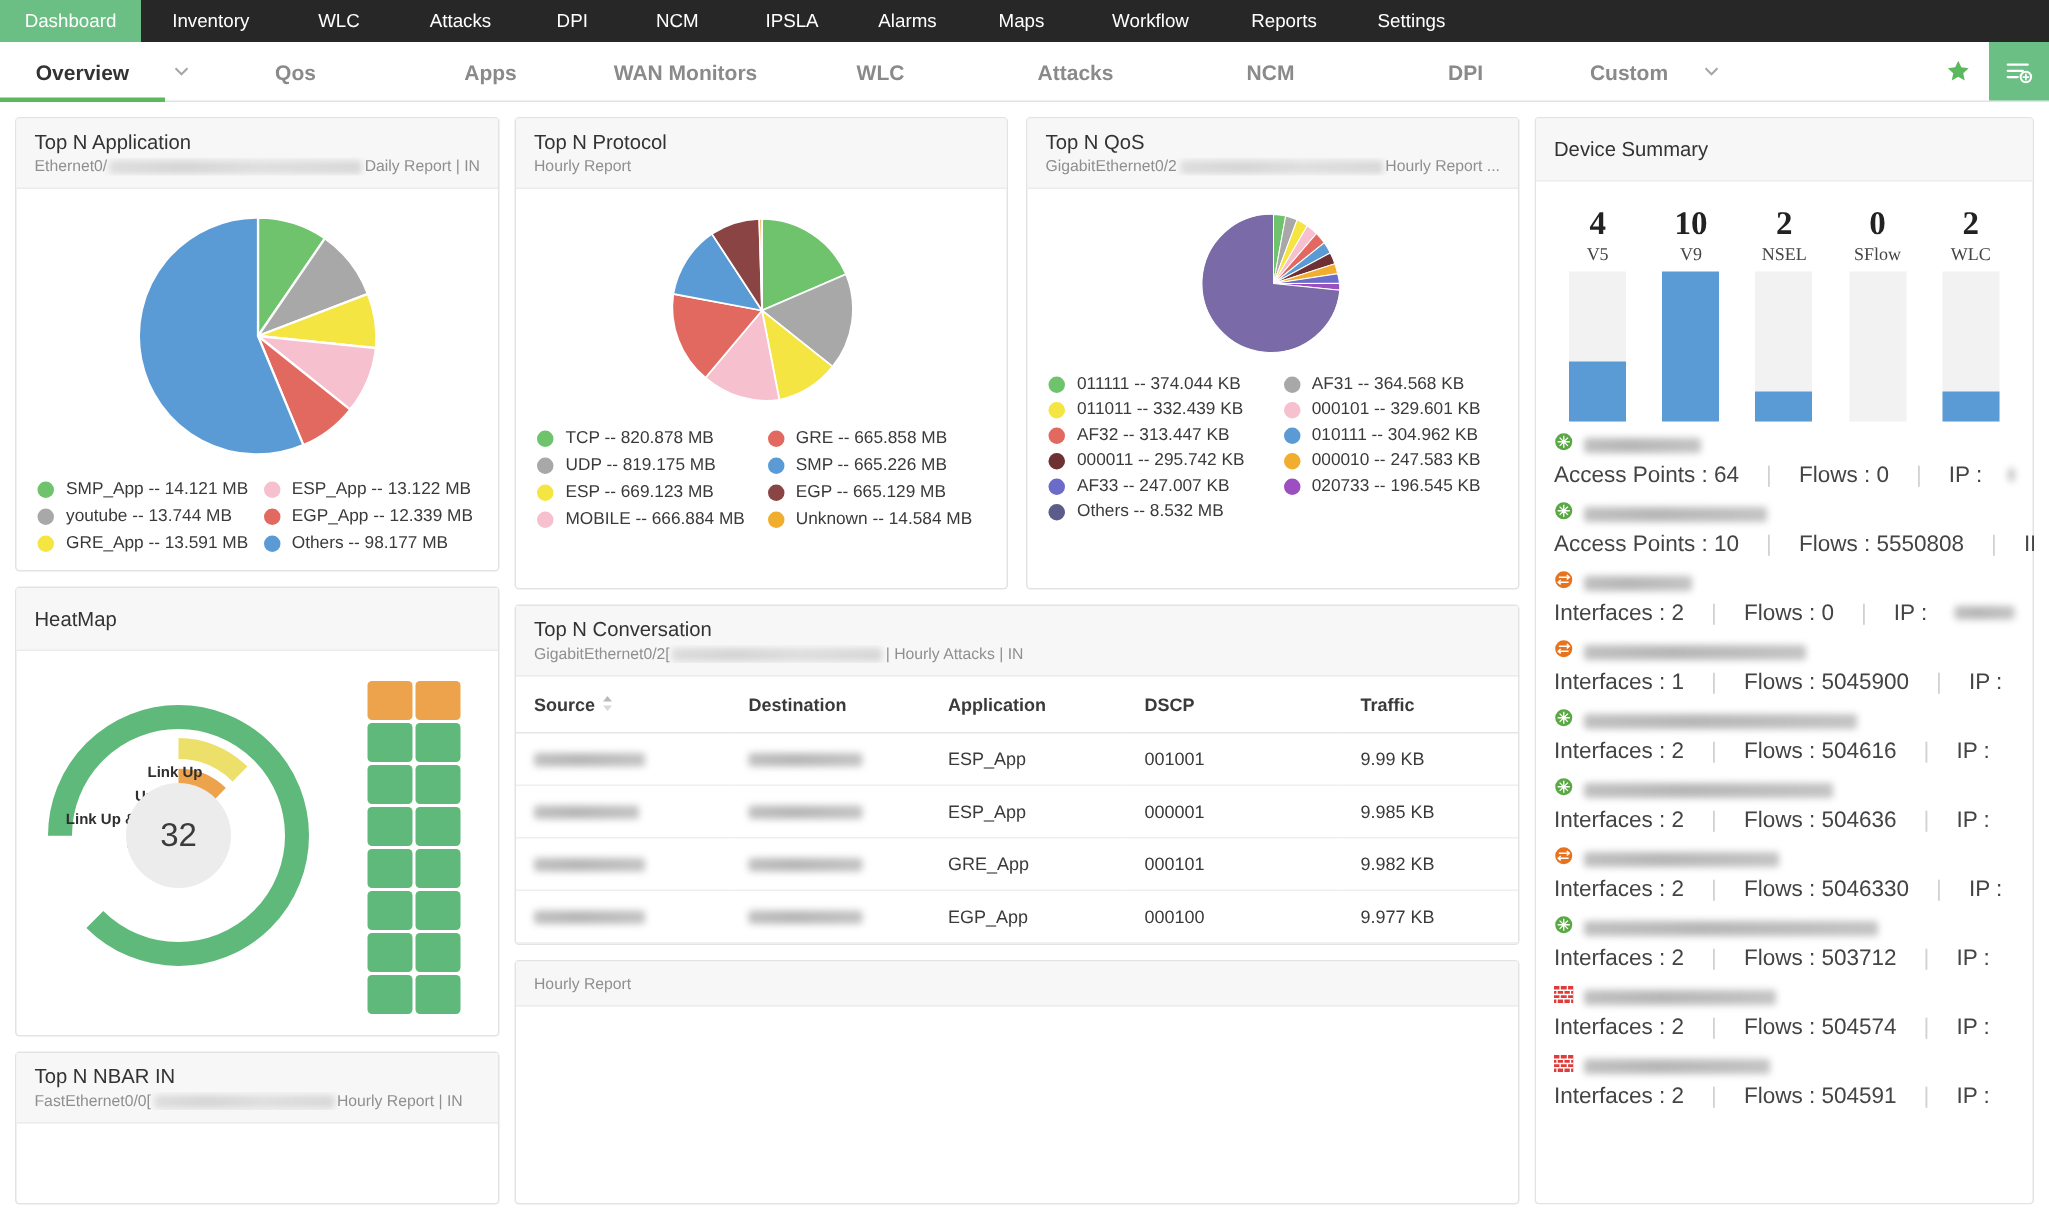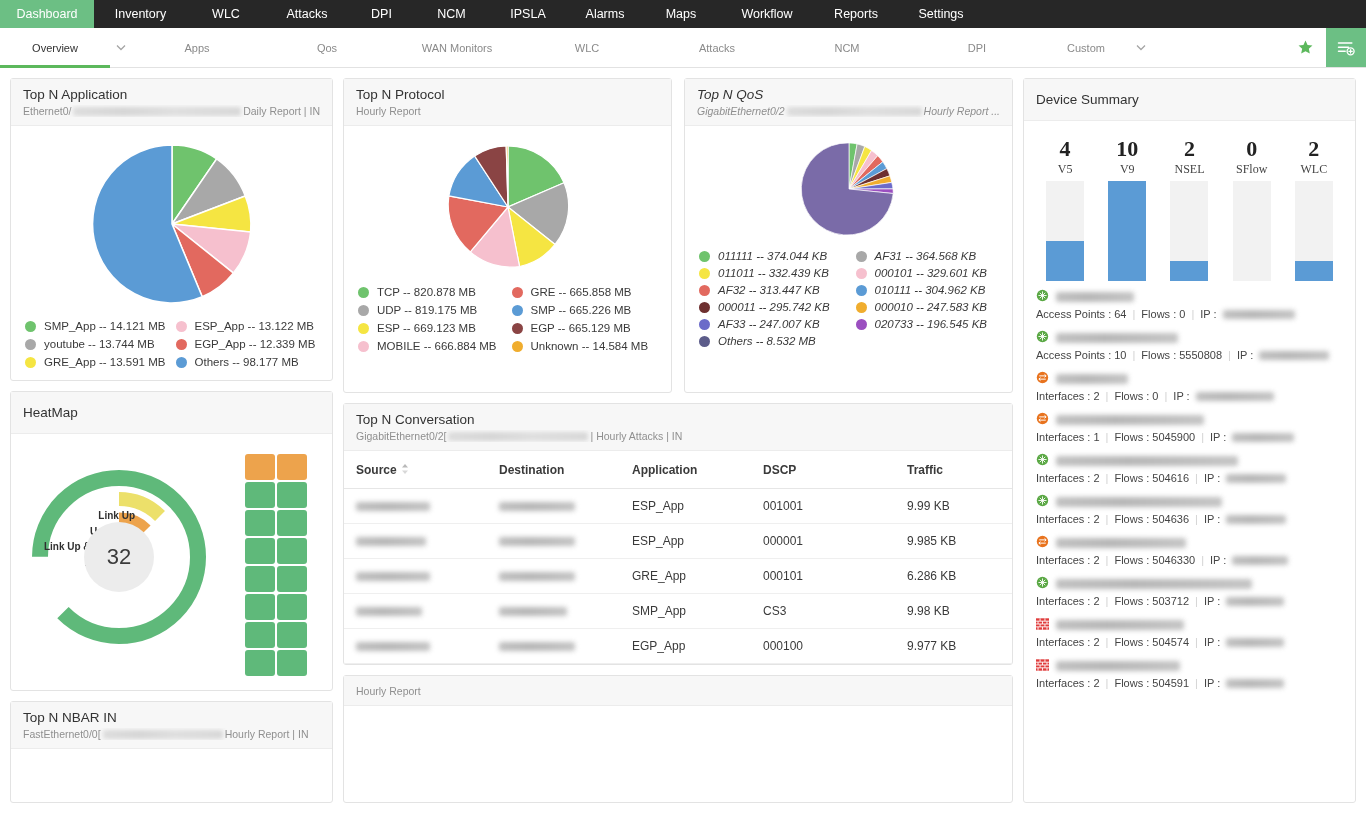--- a/index.html
+++ b/index.html
@@ -35,24 +35,25 @@
     height: 40px;
     background: #ffffff;
     border-bottom: 1px solid #e2e2e2;
     display: flex;
     align-items: stretch;
     position: relative;
   }
   .subnav-item {
     display: flex; align-items: center; justify-content: center;
     color: #8a8a8a;
-    font-size: 11px;
+    font-size: 14px;
     white-space: nowrap;
     cursor: pointer;
     position: relative;
+    font-weight: bold;
   }
   .subnav-item.active { color: #333; }
   .subnav-item.active::after {
     content: "";
     position: absolute;
     left: 0; right: 0; bottom: -1px;
     height: 3px; background: #5cb85c;
   }
   .caret {
     width: 22px; display: flex; align-items: center; justify-content: center;
@@ -148,22 +149,22 @@
   .bar-slot {
     width: 38px; height: 100px; background: #f2f2f2;
     position: relative; display: flex; align-items: flex-end;
   }
   .bar-fill { width: 100%; background: #5b9bd5; }
 
   .dev-list { padding: 8px 12px 0 12px; }
   .dev-row { margin-bottom: 10px; }
   .dev-name-line { display: flex; align-items: center; gap: 7px; height: 16px; }
   .dev-meta {
-    font-size: 11px; color: #444; margin-top: 3px;
-    display: flex; align-items: center; gap: 6px; white-space: nowrap;
+    font-size: 15px; color: #444; margin-top: 3px;
+    display: flex; align-items: center; gap: 18px; white-space: nowrap;
   }
   .sep { color: #d2d2d2; }
 
   
   .heat-body { display: flex; padding: 12px 10px 14px 10px; height: 245px; }
   .heat-donut-wrap { position: relative; width: 210px; height: 225px; }
   .heat-legend-labels {
     position: absolute; left: 6px; top: 62px;
     text-align: right; width: 108px;
     font-size: 10px; font-weight: 700; color: #2f2f2f; line-height: 15.5px;
@@ -214,22 +215,22 @@
   </div>
 
 <div class="subnav">
   <div id="subnav-items" style="display:flex;align-items:stretch;">
       <div class="subnav-item active" style="width: 110px;">Overview</div>
       <div class="caret">
         <svg width="10" height="7" viewBox="0 0 10 7" fill="none" stroke="#a5a5a5" stroke-width="1.3">
           <path d="M1 1.5L5 5.5L9 1.5"></path>
         </svg>
       </div>
+      <div class="subnav-item" style="width: 130px;">Qos</div>
       <div class="subnav-item" style="width: 130px;">Apps</div>
-      <div class="subnav-item" style="width: 130px;">Qos</div>
       <div class="subnav-item" style="width: 130px; text-align: center;">WAN Monitors</div>
       <div class="subnav-item" style="width: 130px;">WLC</div>
       <div class="subnav-item" style="width: 130px;">Attacks</div>
       <div class="subnav-item" style="width: 130px;">NCM</div>
       <div class="subnav-item" style="width: 130px;">DPI</div>
       <div class="subnav-item" style="width: 88px;">Custom</div>
       <div class="caret">
         <svg width="10" height="7" viewBox="0 0 10 7" fill="none" stroke="#a5a5a5" stroke-width="1.3">
           <path d="M1 1.5L5 5.5L9 1.5"></path>
         </svg>
@@ -416,21 +417,21 @@
                 <span>MOBILE -- 666.884 MB</span>
               </div>
               <div class="legend-item">
                 <span class="dot" style="background:#f0ad2e"></span>
                 <span>Unknown -- 14.584 MB</span>
               </div>
             </div>
         </div>
       </div>
 
-      <div class="card" style="width:329px;font-style:italic;">
+      <div class="card" style="width:329px;">
         <div class="card-head">
           <div class="card-title">Top N QoS</div>
           <div class="card-sub">
             <span>GigabitEthernet0/2</span>
             <span class="blur" style="width:150px;"></span>
             <span>Hourly Report ...</span>
           </div>
         </div>
         <div class="pie-area">
           <svg width="98" height="98" viewBox="0 0 100 100" style="margin:14px 0 10px 0;">
@@ -535,28 +536,21 @@
               <td><span class="blur-dark" style="width:76px;height:9px;"></span></td>
               <td>ESP_App</td>
               <td>000001</td>
               <td>9.985 KB</td>
             </tr>
             <tr>
               <td><span class="blur-dark" style="width:74px;height:9px;"></span></td>
               <td><span class="blur-dark" style="width:76px;height:9px;"></span></td>
               <td>GRE_App</td>
               <td>000101</td>
-              <td>6.286 KB</td>
-            </tr>
-            <tr>
-              <td><span class="blur-dark" style="width:66px;height:9px;"></span></td>
-              <td><span class="blur-dark" style="width:68px;height:9px;"></span></td>
-              <td>SMP_App</td>
-              <td>CS3</td>
-              <td>9.98 KB</td>
+              <td>9.982 KB</td>
             </tr>
             <tr>
               <td><span class="blur-dark" style="width:74px;height:9px;"></span></td>
               <td><span class="blur-dark" style="width:76px;height:9px;"></span></td>
               <td>EGP_App</td>
               <td>000100</td>
               <td>9.977 KB</td>
             </tr>
           </tbody>
       </table>

